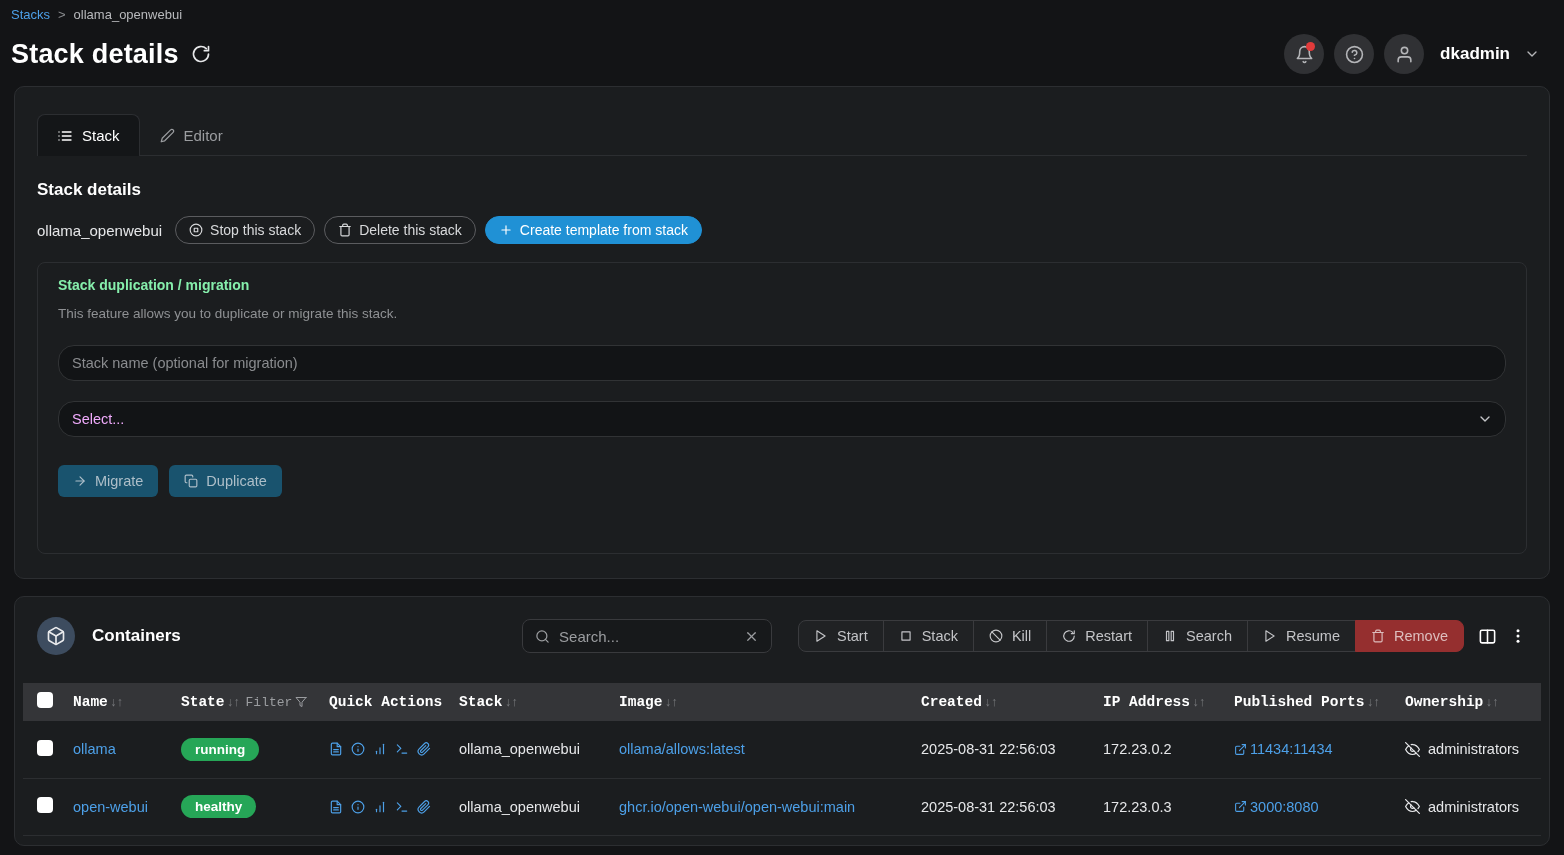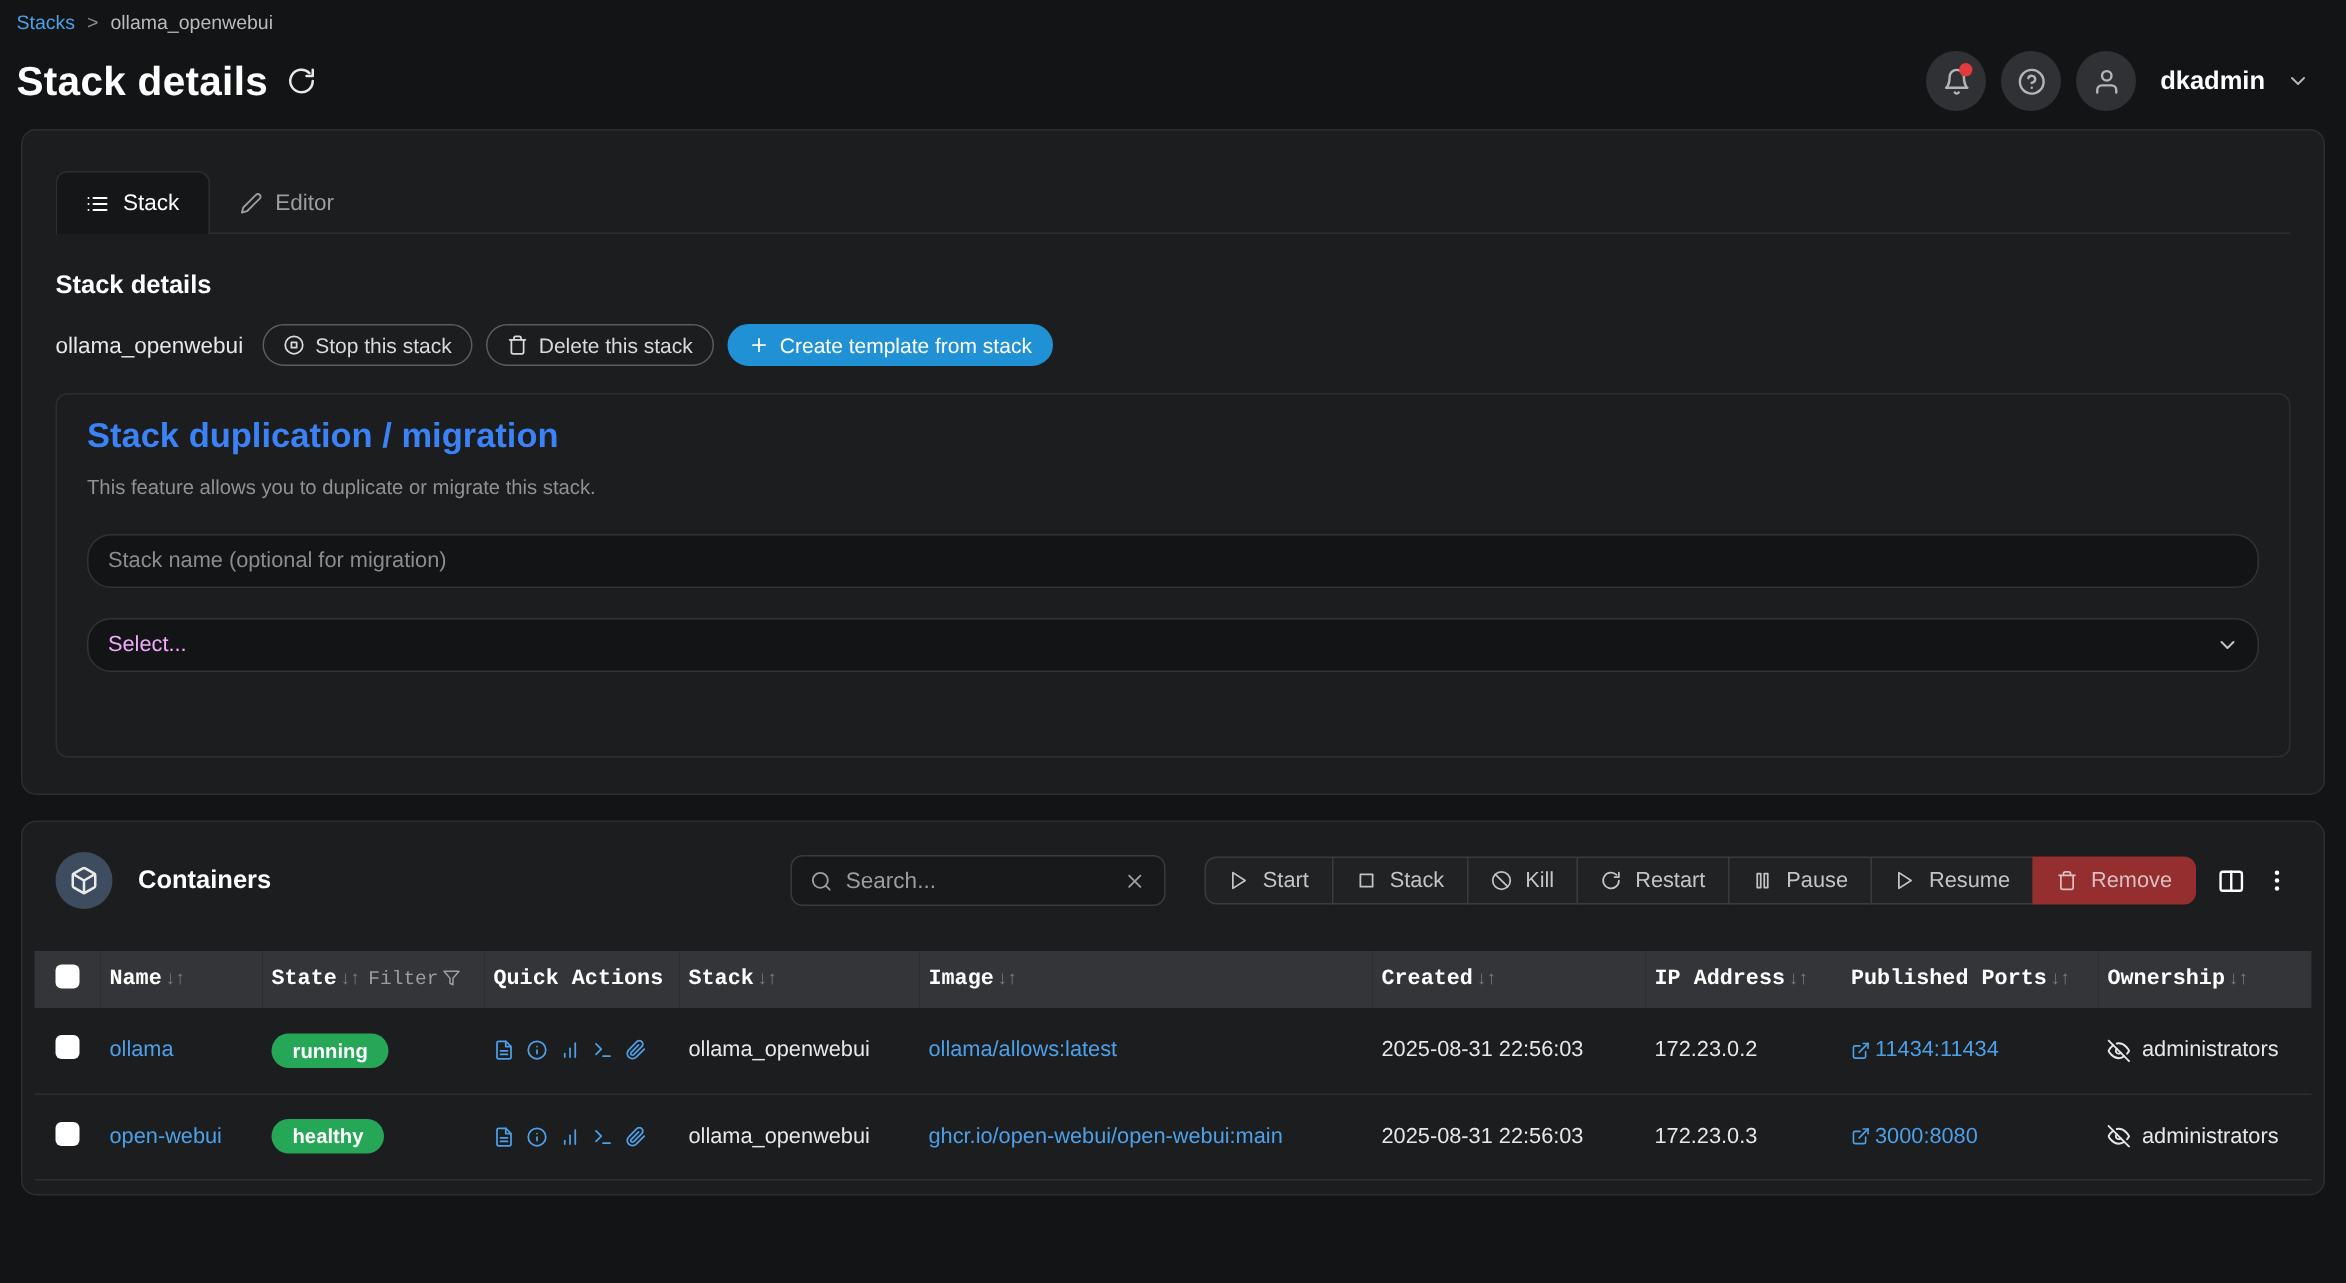--- a/index.html
+++ b/index.html
@@ -67,21 +67,21 @@
     background:transparent; border:1px solid #5b5c5f;
     border-radius:16px; cursor:pointer; font-family:inherit;
   }
   .pill-btn.primary { background:#2091d5; border-color:#2091d5; color:#ffffff; }
 
   
   .dup-box {
     margin-top:18px; border:1px solid #2c2e31; border-radius:8px;
     padding:14px 20px 56px 20px;
   }
-  .dup-title { font-size:23px; font-weight:bold; color:#3b82f6; }
+  .dup-title { font-size:14px; font-weight:bold; color:#86efac; }
   .dup-desc { font-size:13.5px; color:#8f9194; margin-top:13px; }
   .text-input, .select-input {
     width:100%; height:36px; margin-top:24px;
     background:#121416; border:1px solid #313335; border-radius:16px;
     color:#e6e7e9; font-size:14.5px; padding:0 13px;
     font-family:inherit;
   }
   .text-input::placeholder { color:#8a8c8f; }
   .select-wrap { position:relative; }
   .select-input { display:flex; align-items:center; color:#f0abfc; cursor:pointer; margin-top:20px; }
@@ -285,20 +285,40 @@
     <div class="select-wrap">
       <div class="select-input">
         <span>Select...</span>
         <span class="select-chevron">
           <svg class="ico" width="16" height="16" viewBox="0 0 24 24">
               <polyline points="6 9 12 15 18 9"></polyline>
             </svg>
         </span>
       </div>
     </div>
+    <div class="dup-btn-row">
+      <button class="teal-btn">
+        <span>
+          <svg class="ico" width="14" height="14" viewBox="0 0 24 24">
+              <line x1="5" y1="12" x2="19" y2="12"></line>
+              <polyline points="12 5 19 12 12 19"></polyline>
+            </svg>
+        </span>
+        <span>Migrate</span>
+      </button>
+      <button class="teal-btn">
+        <span>
+          <svg class="ico" width="14" height="14" viewBox="0 0 24 24">
+              <rect x="9" y="9" width="13" height="13" rx="2"></rect>
+              <path d="M5 15H4a2 2 0 0 1-2-2V4a2 2 0 0 1 2-2h9a2 2 0 0 1 2 2v1"></path>
+            </svg>
+        </span>
+        <span>Duplicate</span>
+      </button>
+    </div>
   </div>
 </section>
 
 <section class="panel containers-panel">
   <div class="containers-header">
     <span class="widget-icon">
       <svg class="ico" width="20" height="20" viewBox="0 0 24 24">
           <path d="M21 16V8a2 2 0 0 0-1-1.73l-7-4a2 2 0 0 0-2 0l-7 4A2 2 0 0 0 3 8v8a2 2 0 0 0 1 1.73l7 4a2 2 0 0 0 2 0l7-4A2 2 0 0 0 21 16z"></path>
           <polyline points="3.27 6.96 12 12.01 20.73 6.96"></polyline>
           <line x1="12" y1="22.08" x2="12" y2="12"></line>
@@ -357,21 +377,21 @@
           </span>
         <span>Restart</span>
       </button>
       <button class="group-btn">
         <span>
             <svg class="ico" width="14" height="14" viewBox="0 0 24 24">
               <rect x="6" y="4" width="4" height="16"></rect>
               <rect x="14" y="4" width="4" height="16"></rect>
             </svg>
           </span>
-        <span>Pause</span>
+        <span>Search</span>
       </button>
       <button class="group-btn">
         <span>
             <svg class="ico" width="14" height="14" viewBox="0 0 24 24">
               <polygon points="5 3 19 12 5 21 5 3"></polygon>
             </svg>
           </span>
         <span>Resume</span>
       </button>
       <button class="group-btn danger">

